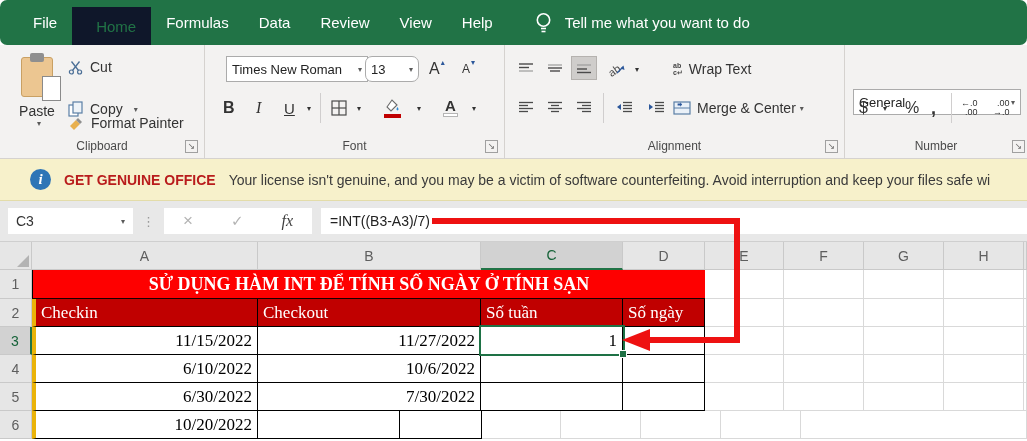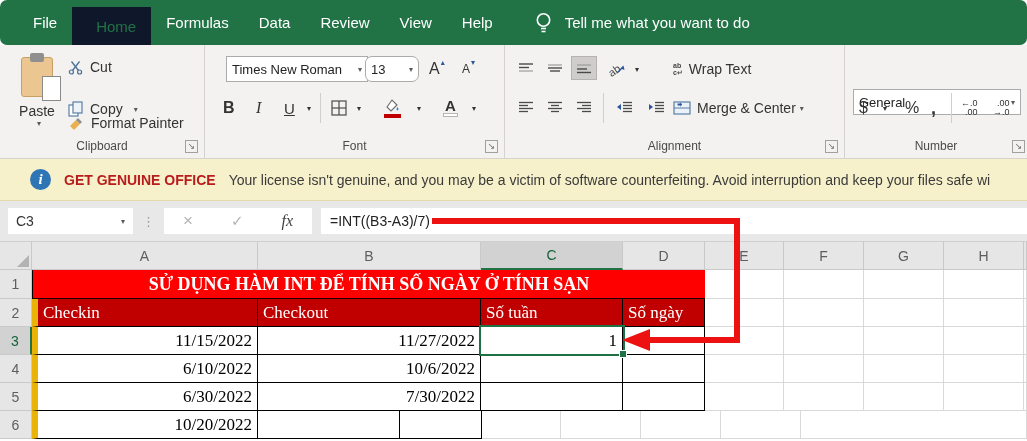--- a/index.html
+++ b/index.html
@@ -79,21 +79,21 @@
   .corner { position:relative; }
   .corner::after { content:""; position:absolute; right:2px; bottom:2px; border-style:solid; border-width:0 0 12px 12px; border-color:transparent transparent #b3b3b3 transparent; }
   .grow { display:flex; height:28px; } .grow.r1 { height:29px; }
   .w-rh{width:32px;flex:0 0 32px;} .w-a{width:226px;flex:0 0 226px;} .w-b{width:223px;flex:0 0 223px;} .w-c{width:142px;flex:0 0 142px;} .w-d{width:82px;flex:0 0 82px;} .w-e{width:79px;flex:0 0 79px;} .w-f,.w-g,.w-h{width:80px;flex:0 0 80px;} .w-x{flex:1;}
   .cell { border-right:1px solid #d9d9d9; border-bottom:1px solid #d9d9d9; }
   .serif { font-family:"Liberation Serif","DejaVu Serif",serif; }
   .banner { background:#fe0000; color:#fff; font-weight:bold; font-size:18px; display:flex; align-items:center; justify-content:center; border-bottom:1px solid #1a0000; border-left:1px solid #000; white-space:nowrap; overflow:hidden; }
   .h2cell { background:#c00000; color:#fff; font-size:17px; display:flex; align-items:center; padding-left:5px; border-right:1px solid #000; border-bottom:1px solid #000; white-space:nowrap; overflow:hidden; }
   .tcell { font-size:17px; color:#000; display:flex; align-items:center; border-right:1px solid #000; border-bottom:1px solid #000; background:#fff; }
   .tcell.date,.tcell.num { justify-content:flex-end; padding-right:5px; }
-  .bl { border-left:6px solid #eab308; }
+  .bl { border-left:4px solid #eab308; }
   .sel-box { position:absolute; left:479px; top:83px; width:146px; height:31px; border:2px solid #1e7145; pointer-events:none; z-index:5; }
   .sel-box::after { content:""; position:absolute; right:-4px; bottom:-4px; width:6px; height:6px; background:#1e7145; border:1px solid #fff; }
 
   
   .arrow-seg { position:absolute; background:#ee1111; z-index:20; pointer-events:none; }
   .arr-top { left:432px; top:218px; width:308px; height:6px; }
   .arr-vert { left:734px; top:218px; width:6px; height:125px; }
   .arr-bot { left:648px; top:337px; width:92px; height:6px; }
   .arr-head { position:absolute; left:622px; top:329px; width:0; height:0; border-top:11px solid transparent; border-bottom:11px solid transparent; border-right:28px solid #ee1111; z-index:20; pointer-events:none; }
 

